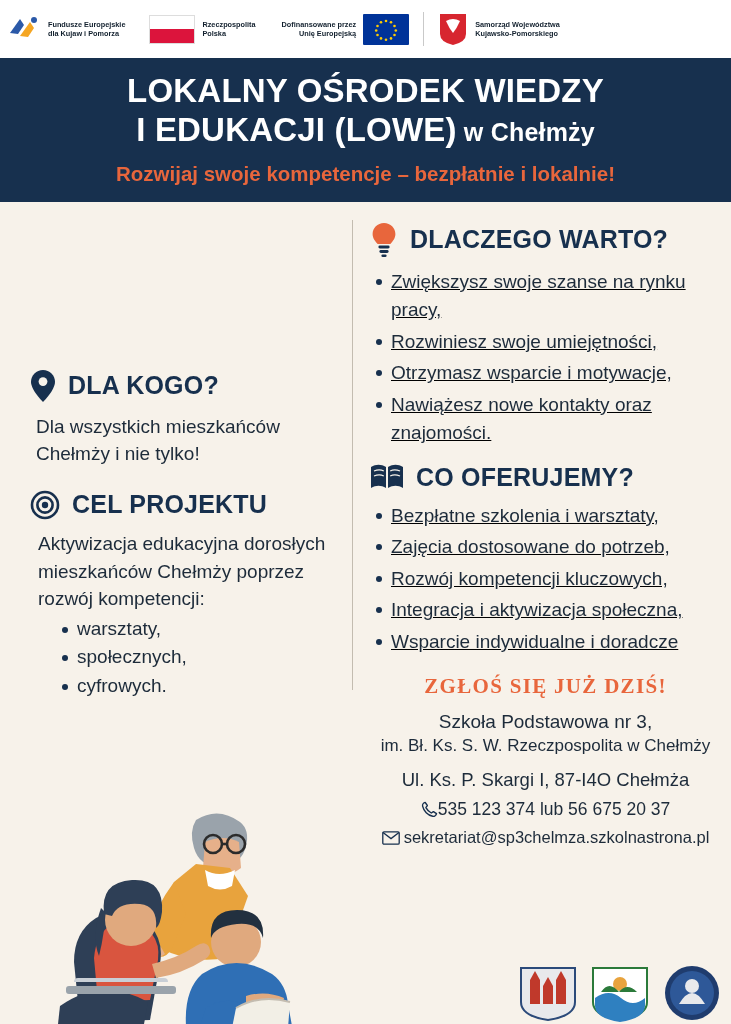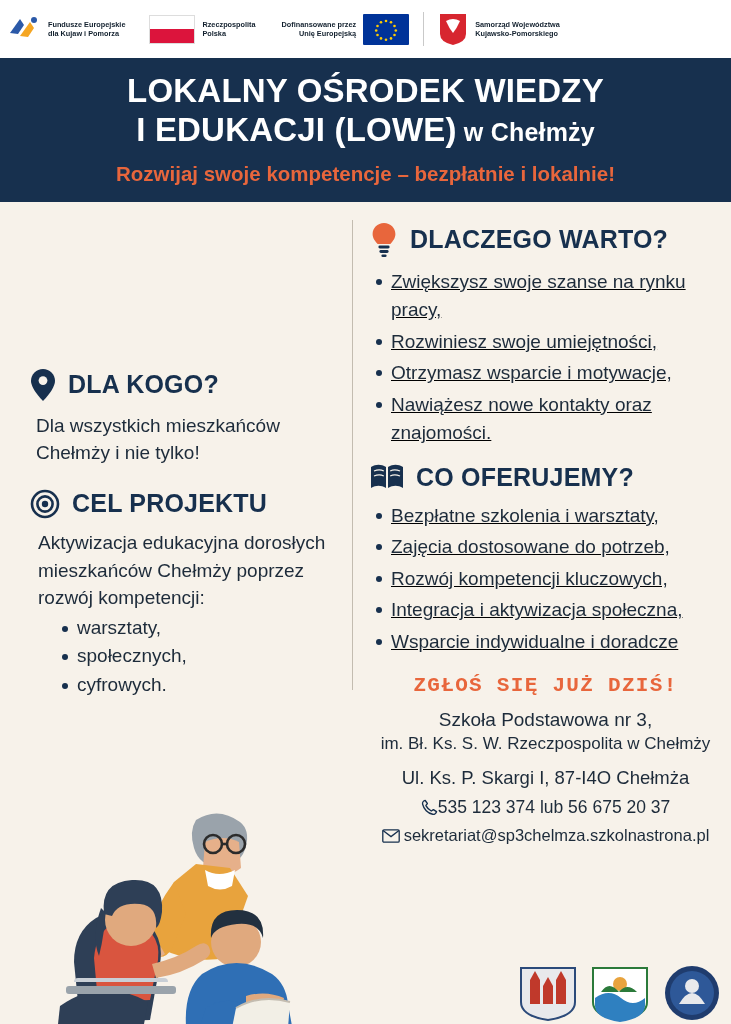--- a/index.html
+++ b/index.html
@@ -122,21 +122,21 @@
   .col-right ul.bul li { line-height: 1.5; }
 
   
   .cta {
     margin-top: 18px;
     text-align: center;
   }
   .cta .zglos {
     color: #e8663c; font-size: 21px; font-weight: bold;
     letter-spacing: 1.3px;
-    font-family: Liberation Mono, monospace;
+    font-family: Liberation Serif, serif;
   }
   .cta .school {
     margin-top: 11px;
     font-size: 19px; color: #1d2b3a; line-height: 1.3;
   }
   .cta .school .l2 { font-size: 17px; }
   .cta .addr { margin-top: 12px; font-size: 18.5px; color: #1d2b3a; }
   .cta .contact {
     margin-top: 8px; font-size: 17.5px; color: #1d2b3a;
     display: flex; align-items: center; justify-content: center; gap: 0;

